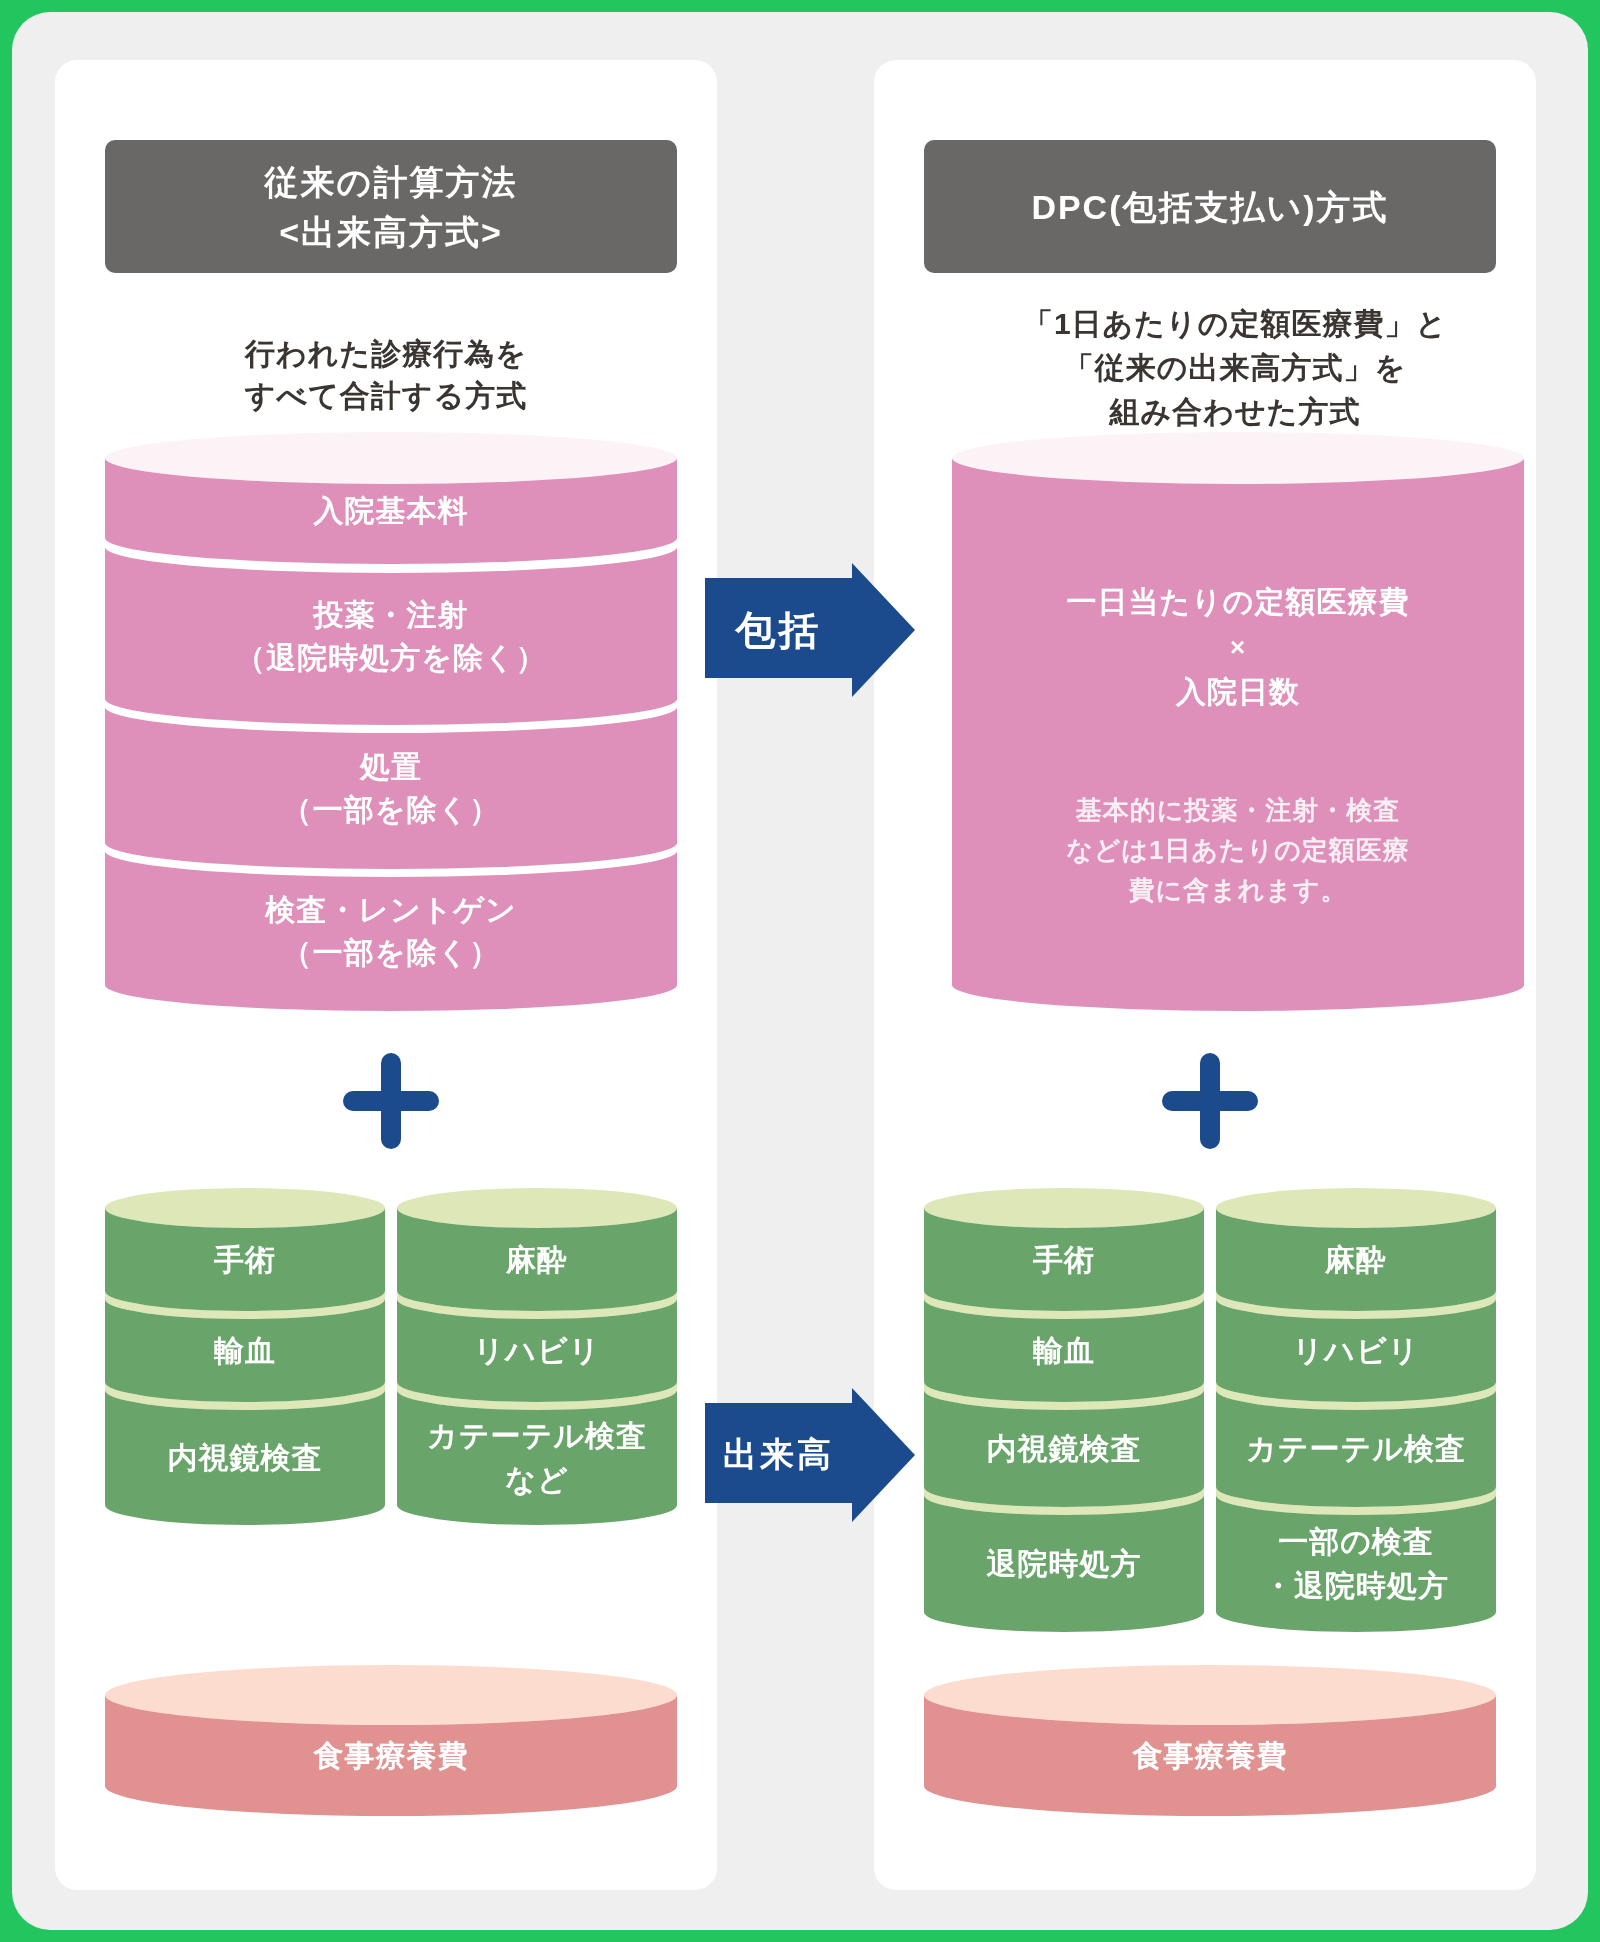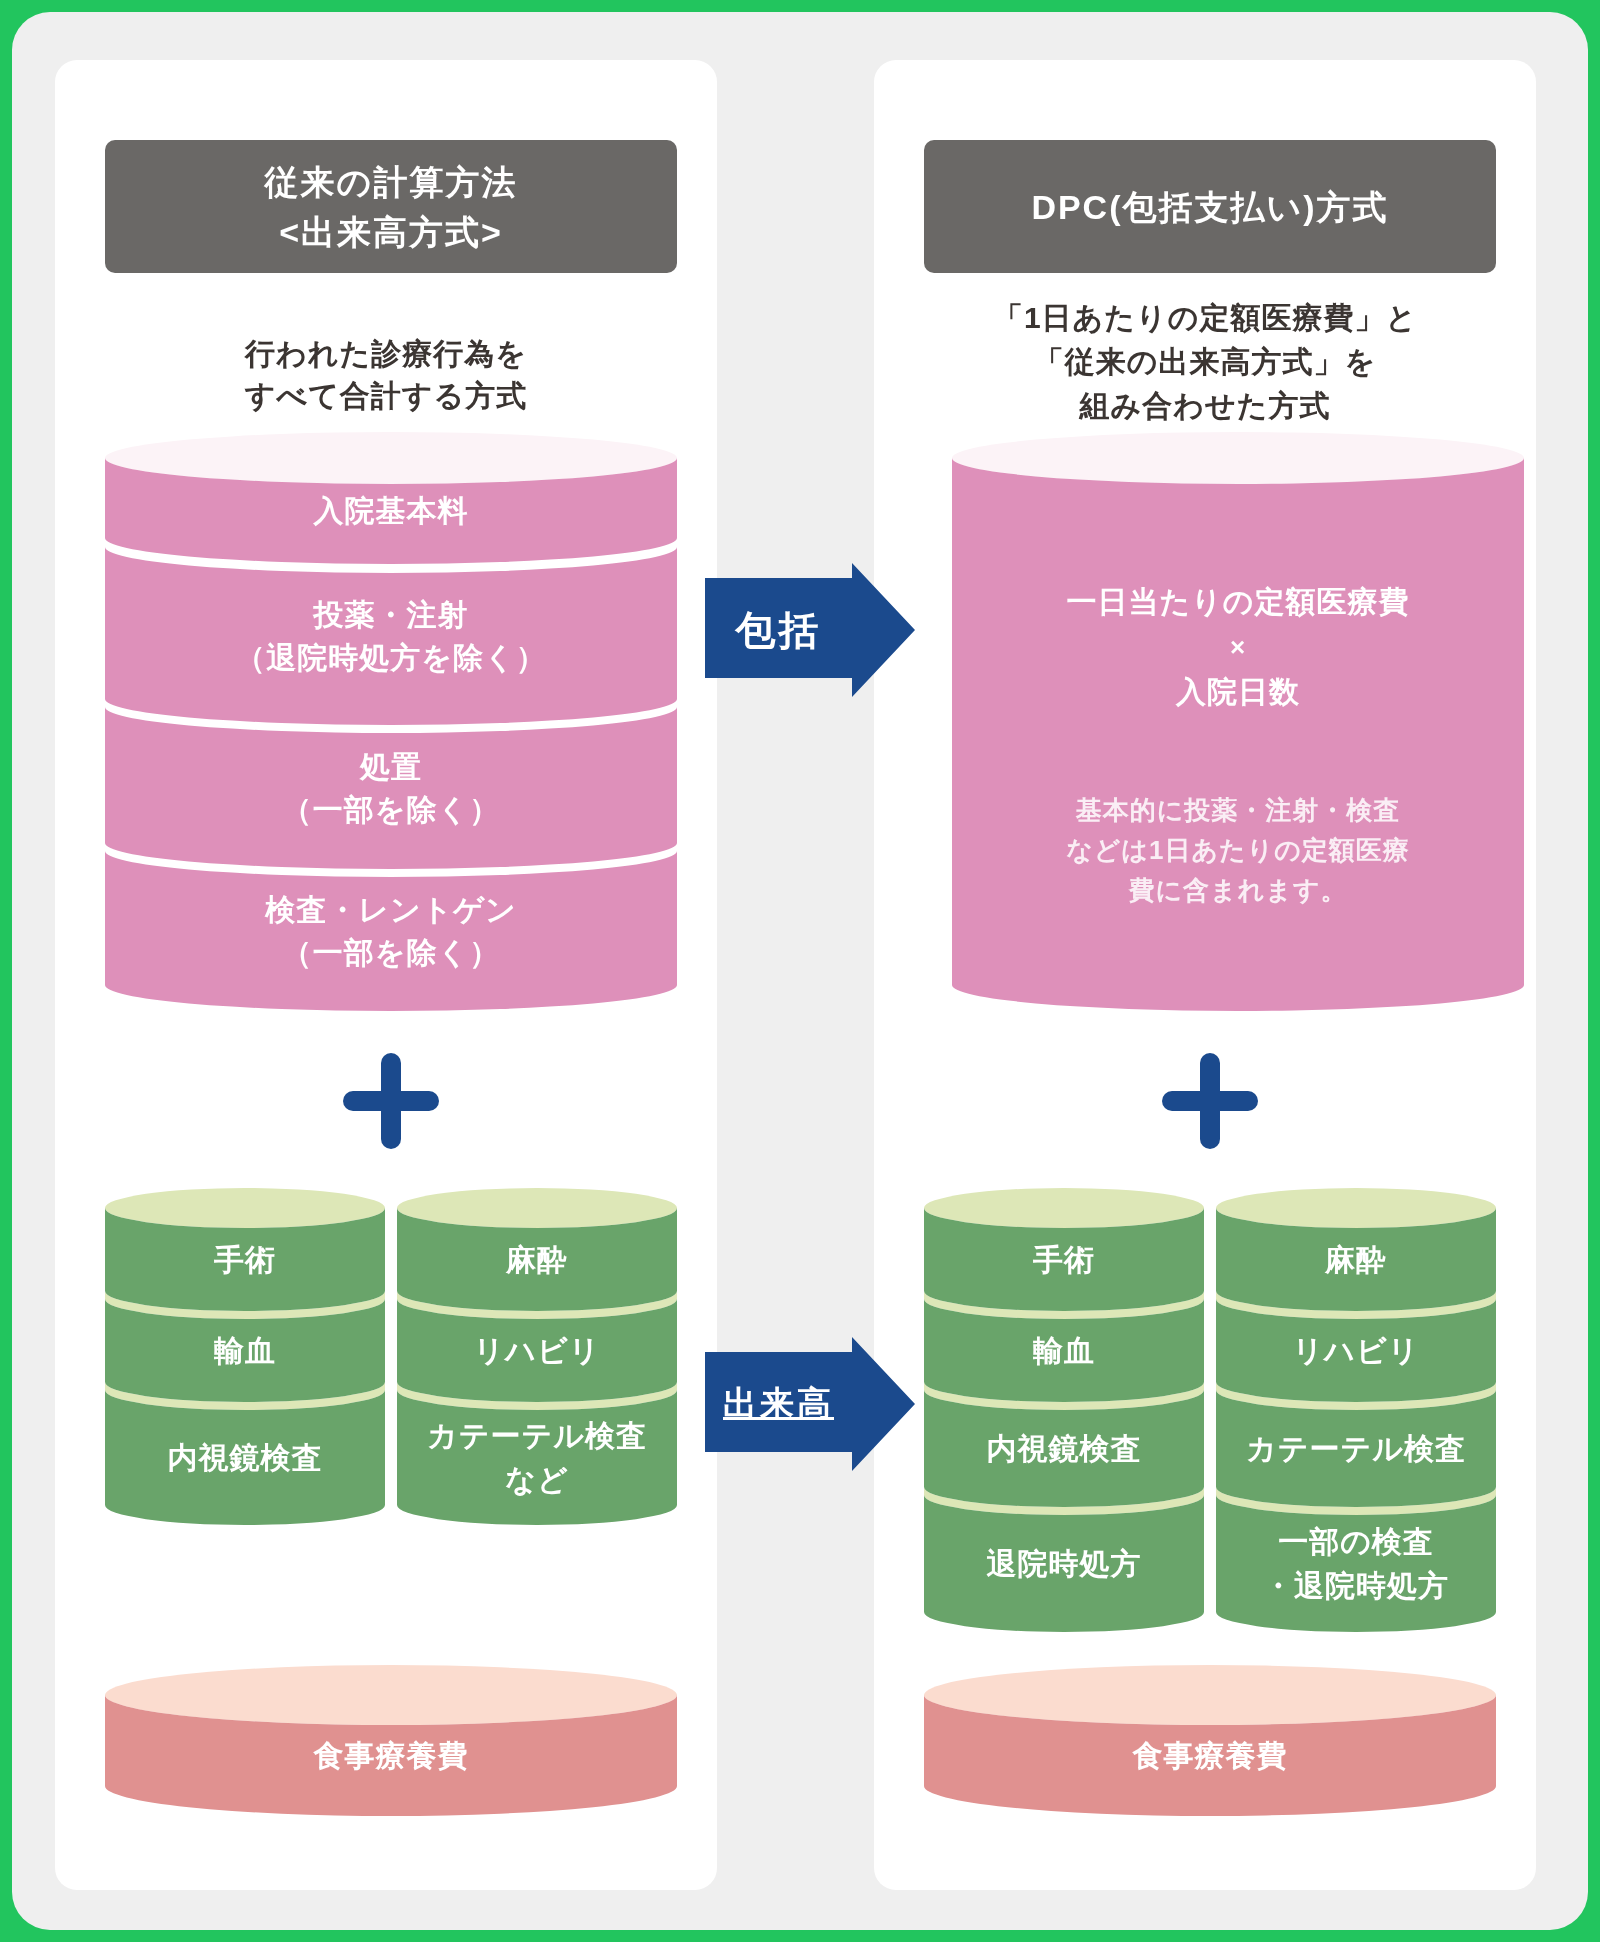--- a/index.html
+++ b/index.html
@@ -7,36 +7,36 @@
         font-family:"Liberation Sans","DejaVu Sans",sans-serif;font-weight:700;}
   .bg{position:absolute;left:12px;top:12px;right:12px;bottom:12px;background:#efefef;border-radius:38px;}
   .card{position:absolute;top:60px;width:662px;height:1830px;background:#ffffff;border-radius:22px;}
   .card.left{left:55px;}
   .card.right{left:874px;}
   .chip{position:absolute;left:50px;top:80px;width:572px;height:133px;background:#6a6866;border-radius:10px;
         display:flex;flex-direction:column;align-items:center;justify-content:center;
         color:#ffffff;font-size:34px;line-height:50px;letter-spacing:2px;text-align:center;}
   .subtitle{position:absolute;left:0;width:100%;text-align:center;color:#3b3532;font-size:30px;letter-spacing:1px;}
   .subtitle.two{top:273px;line-height:42px;}
-  .subtitle.three{top:236px;line-height:44px;}
+  .subtitle.three{top:242px;line-height:44px;margin-left:30px;}
   .subtitle span{display:block;}
   .cyl{position:absolute;}
   .cyl svg{display:block;}
   .cyl-label{position:absolute;left:0;width:100%;display:flex;flex-direction:column;align-items:center;justify-content:center;
              color:#ffffff;font-size:30px;line-height:1.45;letter-spacing:1px;text-align:center;}
   .plus{position:absolute;width:96px;height:96px;}
   .plus::before,.plus::after{content:"";position:absolute;background:#1b4a8d;border-radius:10px;}
   .plus::before{left:0;top:38px;width:96px;height:20px;}
   .plus::after{left:38px;top:0;width:20px;height:96px;}
   .arrow{position:absolute;left:705px;width:210px;height:134px;background:#1b4a8d;
          clip-path:polygon(0px 15px,147px 15px,147px 0px,210px 67px,147px 134px,147px 115px,0px 115px);
          display:flex;align-items:center;justify-content:center;padding-right:63px;box-sizing:border-box;
          color:#ffffff;letter-spacing:3px;}
   .arrow.bundle{top:563px;font-size:40px;}
-  .arrow.fee{top:1337px;font-size:34px;text-decoration:underline;}
+  .arrow.fee{top:1388px;font-size:34px;}
   .pink-content{position:absolute;left:0;top:0;width:100%;height:580px;display:flex;flex-direction:column;
                 align-items:center;padding-top:148px;box-sizing:border-box;color:#ffffff;letter-spacing:1px;text-align:center;}
   .pc-title{font-size:30px;line-height:44px;}
   .pc-times{font-size:26px;line-height:30px;margin-top:8px;}
   .pc-days{font-size:30px;line-height:44px;margin-top:8px;}
   .pc-note{margin-top:76px;font-size:26px;line-height:40px;color:rgba(255,255,255,0.85);}
   .pc-note span{display:block;}
 </style>
 </head>
 <body>

